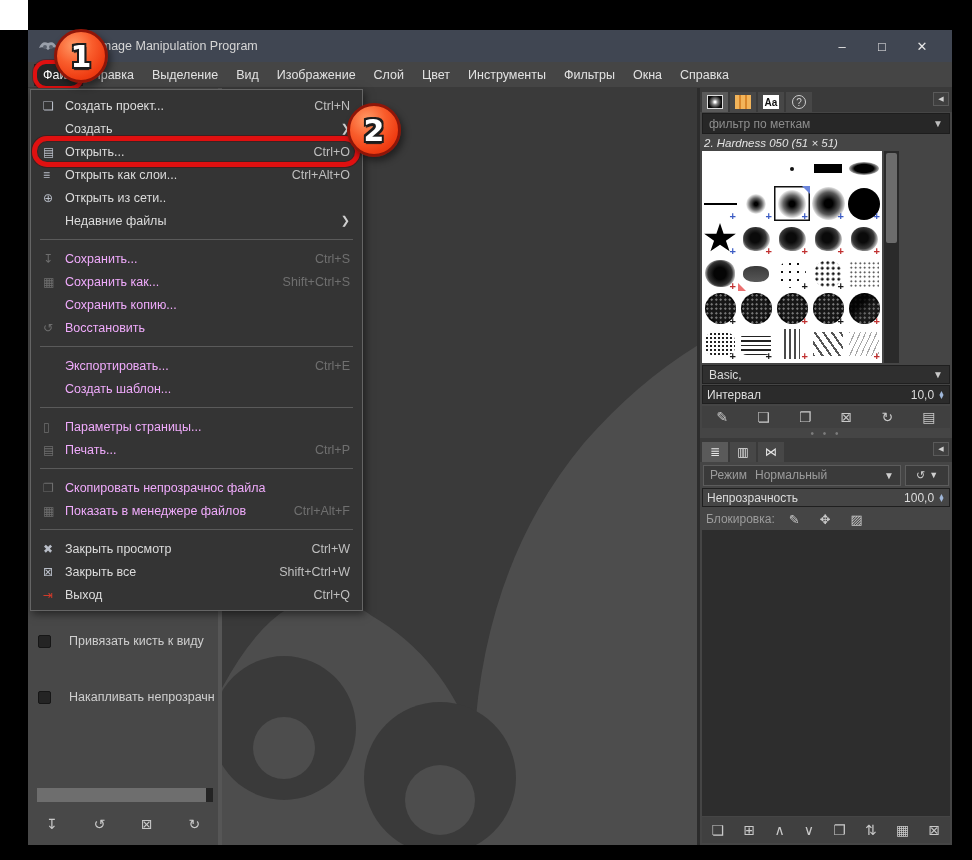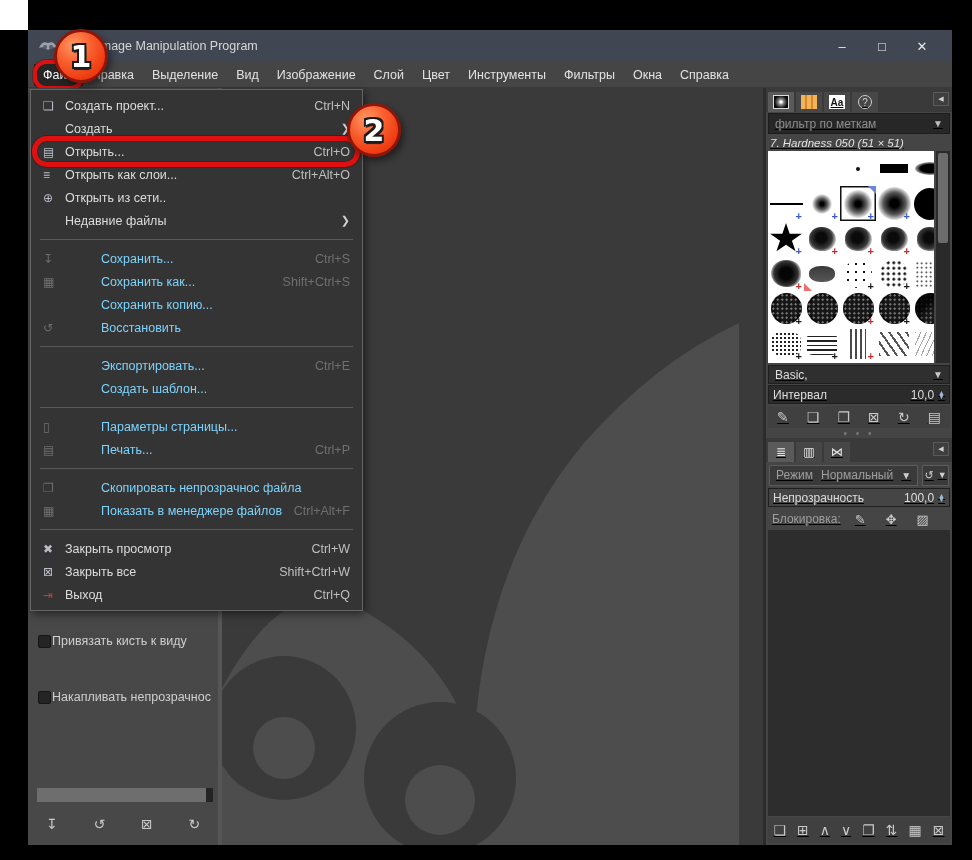--- a/index.html
+++ b/index.html
@@ -14,36 +14,36 @@
   .title-text{color:#d6d6d6;font-size:12.5px;flex:1;}
   .win-btn{color:#e8e8e8;font-size:13px;width:40px;text-align:center;cursor:default;}
   .menubar{height:26px;background:#454545;display:flex;align-items:center;padding-left:6px;border-bottom:1px solid #3a3a3a;flex:0 0 auto;}
   .mb-item{position:relative;color:#e2e2e2;font-size:12.5px;padding:4px 9px;}
   .mb-item.active{background:#262626;color:#fff;}
   .ring-file{position:absolute;inset:-4px -1px;border:4px solid #e01010;border-radius:13px;pointer-events:none;box-shadow:0 0 0 1px rgba(90,0,0,.35);}
 
   .content{flex:1;display:flex;min-height:0;}
   
   .left-panel{width:190px;background:#484848;position:relative;flex:0 0 auto;}
-  .chk-row{position:absolute;left:10px;display:flex;align-items:center;gap:1px;color:#cfcfcf;font-size:12.5px;white-space:nowrap;overflow:hidden;width:176px;}
+  .chk-row{position:absolute;left:10px;display:flex;align-items:center;gap:18px;color:#cfcfcf;font-size:12.5px;white-space:nowrap;overflow:hidden;width:176px;}
   .chk-box{width:13px;height:13px;background:#242424;border:1px solid #161616;border-radius:2px;flex:0 0 auto;}
   .progressbar{position:absolute;left:9px;top:700px;width:176px;height:14px;background:#242424;}
   .progressbar .fill{height:100%;width:96%;background:#6e6e6e;}
   .lp-actions{position:absolute;left:0;top:722px;width:190px;height:28px;display:flex;align-items:center;justify-content:space-around;}
   .tool-btn{color:#c9c9c9;font-size:14px;line-height:1;padding:2px 4px;}
 
   .divider-v{width:4px;background:#565656;flex:0 0 auto;}
   .divider-v2{width:3px;background:#2c2c2c;flex:0 0 auto;}
 
   
   .canvas{flex:1;background:#3a3a3a;position:relative;overflow:hidden;}
   .canvas svg{position:absolute;left:0;top:0;}
 
   
-  .right-panel{width:186px;background:#454545;flex:0 0 auto;display:flex;flex-direction:column;text-decoration:underline;}
+  .right-panel{width:252px;background:#454545;flex:0 0 auto;display:flex;flex-direction:column;}
   .tabstrip{height:24px;background:#3a3a3a;display:flex;align-items:flex-end;gap:2px;padding:2px 2px 0 2px;position:relative;}
   .tab{height:20px;min-width:26px;background:#474747;display:flex;align-items:center;justify-content:center;padding:0 3px;}
   .tab.active{background:#5a5a5a;}
   .tab .glyph{color:#e6e6e6;font-size:12px;line-height:1;}
   .mini-brush{width:16px;height:14px;background:radial-gradient(circle,#fff 8%,#888 30%,#0c0c0c 70%);border:1px solid #ddd;}
   .mini-pattern{width:16px;height:14px;background:repeating-linear-gradient(90deg,#f2b45a 0 4px,#d8862a 4px 6px);}
   .mini-font{width:16px;height:14px;background:#fff;color:#111;font-size:10px;font-weight:bold;display:flex;align-items:center;justify-content:center;}
   .mini-help{width:14px;height:14px;border:1.5px solid #cfcfcf;border-radius:50%;color:#cfcfcf;font-size:10px;display:flex;align-items:center;justify-content:center;}
   .dock-collapse{position:absolute;right:3px;top:4px;width:16px;height:14px;background:#3f3f3f;border:1px solid #5a5a5a;color:#d0d0d0;font-size:7px;display:flex;align-items:center;justify-content:center;}
   .filter-entry{height:21px;margin:1px 2px;background:#272727;border:1px solid #1d1d1d;color:#8d8d8d;font-size:12px;display:flex;align-items:center;padding:0 6px;}
@@ -101,21 +101,21 @@
   .layers-empty{flex:1;background:#2d2d2d;margin:0 2px;}
   .layers-actions{height:26px;background:#404040;display:flex;align-items:center;justify-content:space-around;margin:1px 2px 2px 2px;}
 
   
   .menu-popup{position:absolute;left:30px;top:89px;width:333px;background:#343434;border:1px solid #656565;padding:4px 0;z-index:10;box-shadow:2px 3px 8px rgba(0,0,0,.5);}
   .menu-row{position:relative;height:23px;display:flex;align-items:center;padding:0 12px 0 12px;font-size:12.5px;}
   .menu-row .mi-icon{width:22px;flex:0 0 auto;font-size:12px;color:#b9bec8;}
   .menu-row .mi-label{color:#dcdcdc;}
   .menu-row .mi-short{margin-left:auto;color:#bfbfbf;}
   .menu-row .mi-sub{margin-left:auto;color:#cfcfcf;font-size:11px;}
-  .menu-row.disabled .mi-label{color:#7dd3fc;margin-left:36px;}
+  .menu-row.disabled .mi-label{color:#f0abfc;}
   .menu-row.disabled .mi-short{color:#6f6f6f;}
   .menu-row.disabled .mi-icon{color:#6e6e6e;}
   .menu-row .i-quit{color:#cf3a2a;}
   .menu-sep{height:1px;background:#5a5a5a;margin:7px 9px;}
   .ring-open{position:absolute;top:-4px;bottom:-4px;left:1px;right:2px;border:5px solid #e01010;border-radius:15px;pointer-events:none;box-shadow:0 0 0 1px rgba(80,0,0,.4),inset 0 0 0 1px rgba(80,0,0,.3);z-index:5;}
 
   
   .badge{position:absolute;width:54px;height:54px;border-radius:50%;border:3px solid #8f1508;background:radial-gradient(circle at 35% 28%,#ff9a66 0%,#f95d2c 40%,#ef3c12 72%,#d93008 100%);display:flex;align-items:center;justify-content:center;z-index:50;box-shadow:3px 4px 7px rgba(0,0,0,.45);}
   .badge span{color:#fff;font-size:30px;font-weight:800;font-family:"DejaVu Sans",sans-serif;text-shadow:-2px -2px 0 #1c1c1c,2px -2px 0 #1c1c1c,-2px 2px 0 #1c1c1c,2px 2px 0 #1c1c1c,0 3px 1px #1c1c1c;}
   .badge-1{left:54px;top:29px;}
@@ -203,21 +203,21 @@
             </div>
             <div class="tab">
               <span class="mini-help">?</span>
             </div>
             <span class="dock-collapse">◀</span>
           </div>
         <div class="filter-entry">
           <span>фильтр по меткам</span>
           <span class="chev">▼</span>
         </div>
-        <div class="brush-title">7. Hardness 050 (51 × 51)</div>
+        <div class="brush-title">2. Hardness 050 (51 × 51)</div>
         <div class="brush-wrap">
           <div class="brush-grid" id="brush-grid">
               <div class="bcell s-empty"></div>
               <div class="bcell s-empty"></div>
               <div class="bcell s-dot-tiny"></div>
               <div class="bcell s-bar"></div>
               <div class="bcell s-ellipse"></div>
               <div class="bcell s-line">
                 <span class="plus plus-blue">+</span>
               </div>

